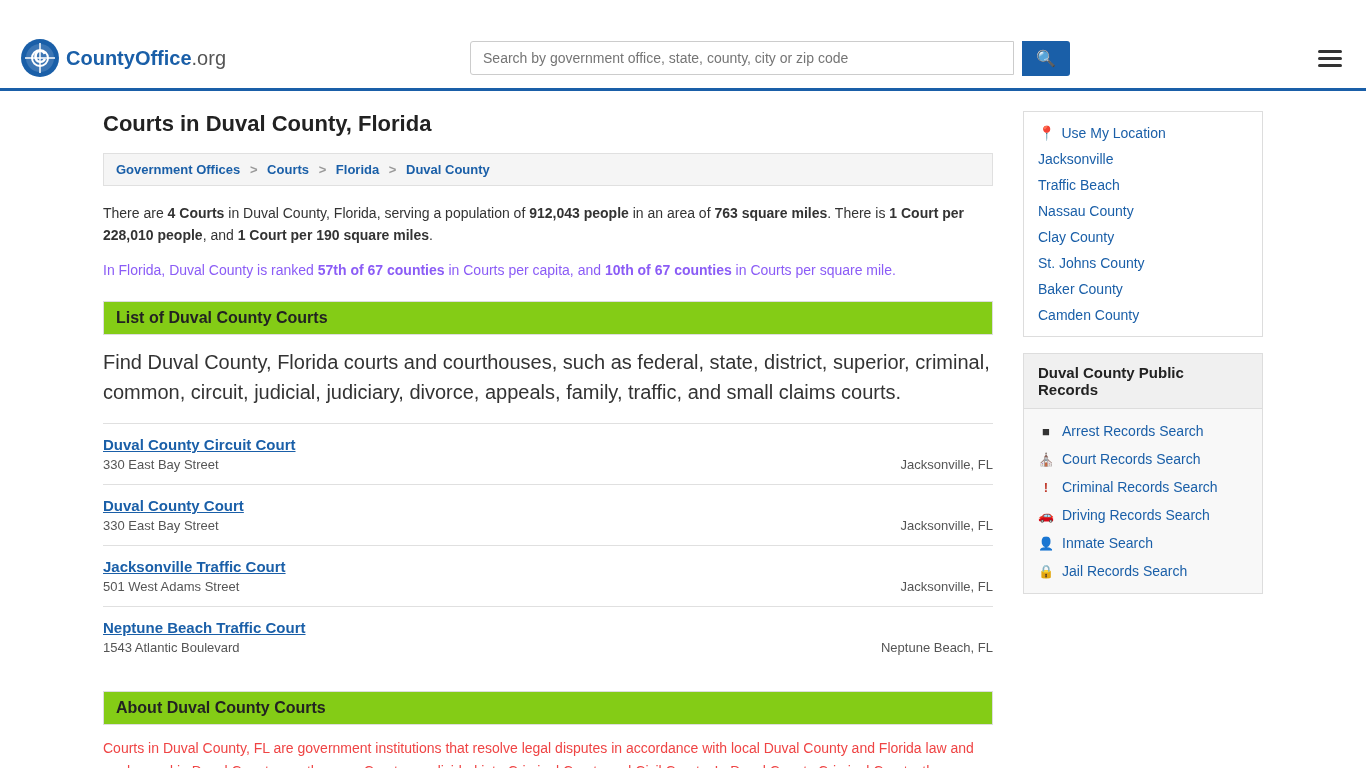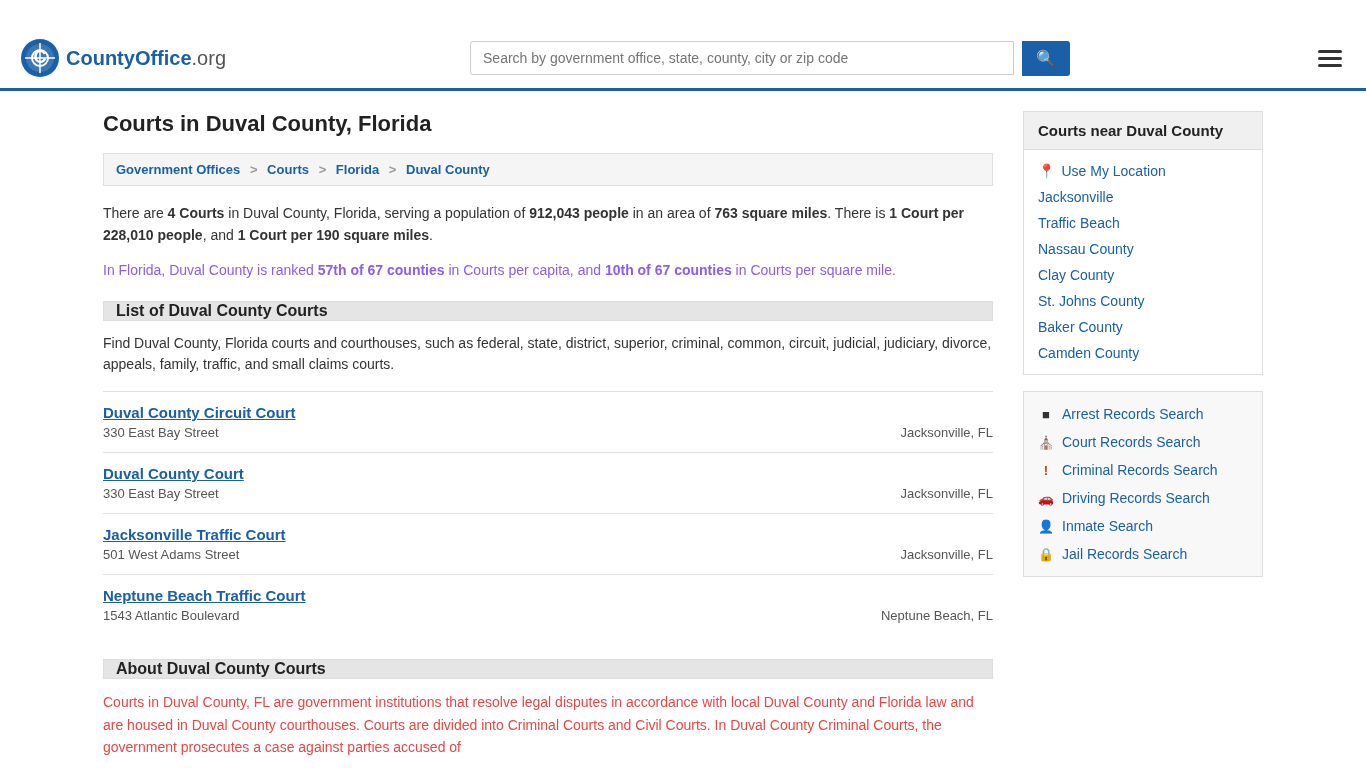--- a/index.html
+++ b/index.html
@@ -118,32 +118,32 @@
     #ranking {
       font-size: 14px;
       line-height: 1.6;
       color: #8b5cf6;
       margin-bottom: 20px;
     }
     #ranking strong { font-weight: bold; }
 
     
     .section-header {
-      background: #e5e5e5;
+      background: #84cc16;
       border: 1px solid #ddd;
-      padding: 0 12px;
+      padding: 7px 12px;
       font-size: 16px;
       font-weight: bold;
       color: #222;
       margin-bottom: 12px;
     }
 
     
     .section-desc {
-      font-size: 14px;
+      font-size: 20px;
       color: #333;
       line-height: 1.5;
       margin-bottom: 16px;
     }
 
     
     .court-entry {
       border-top: 1px solid #e0e0e0;
       padding: 12px 0;
     }
@@ -321,21 +321,20 @@
     <div id="about-section">
       <div class="section-header">About Duval County Courts</div>
       <p id="about-text">Courts in Duval County, FL are government institutions that resolve legal disputes in accordance with local Duval County and Florida law and are housed in Duval County courthouses. Courts are divided into Criminal Courts and Civil Courts. In Duval County Criminal Courts, the government prosecutes a case against parties accused of</p>
     </div>
 
   </div>
 
   <div id="sidebar">
 
     <div id="sidebar-courts-near">
-      <div class="sidebar-section-title">Courts near Duval County</div>
       <div class="sidebar-links">
 
         <div class="sidebar-link-item">
           <span class="loc-icon">📍</span>
           <a>Use My Location</a>
         </div>
 
         <div class="sidebar-link-item">
           <a>Jacksonville</a>
         </div>
@@ -355,20 +354,21 @@
           <a>Baker County</a>
         </div>
         <div class="sidebar-link-item">
           <a>Camden County</a>
         </div>
 
       </div>
     </div>
 
     <div id="sidebar-public-records">
+      <div class="sidebar-section-title">Duval County Public Records</div>
       <div style="padding: 8px 0;">
 
         <div class="public-record-item">
           <span class="pr-icon">■</span>
           <a>Arrest Records Search</a>
         </div>
         <div class="public-record-item">
           <span class="pr-icon">⛪</span>
           <a>Court Records Search</a>
         </div>

